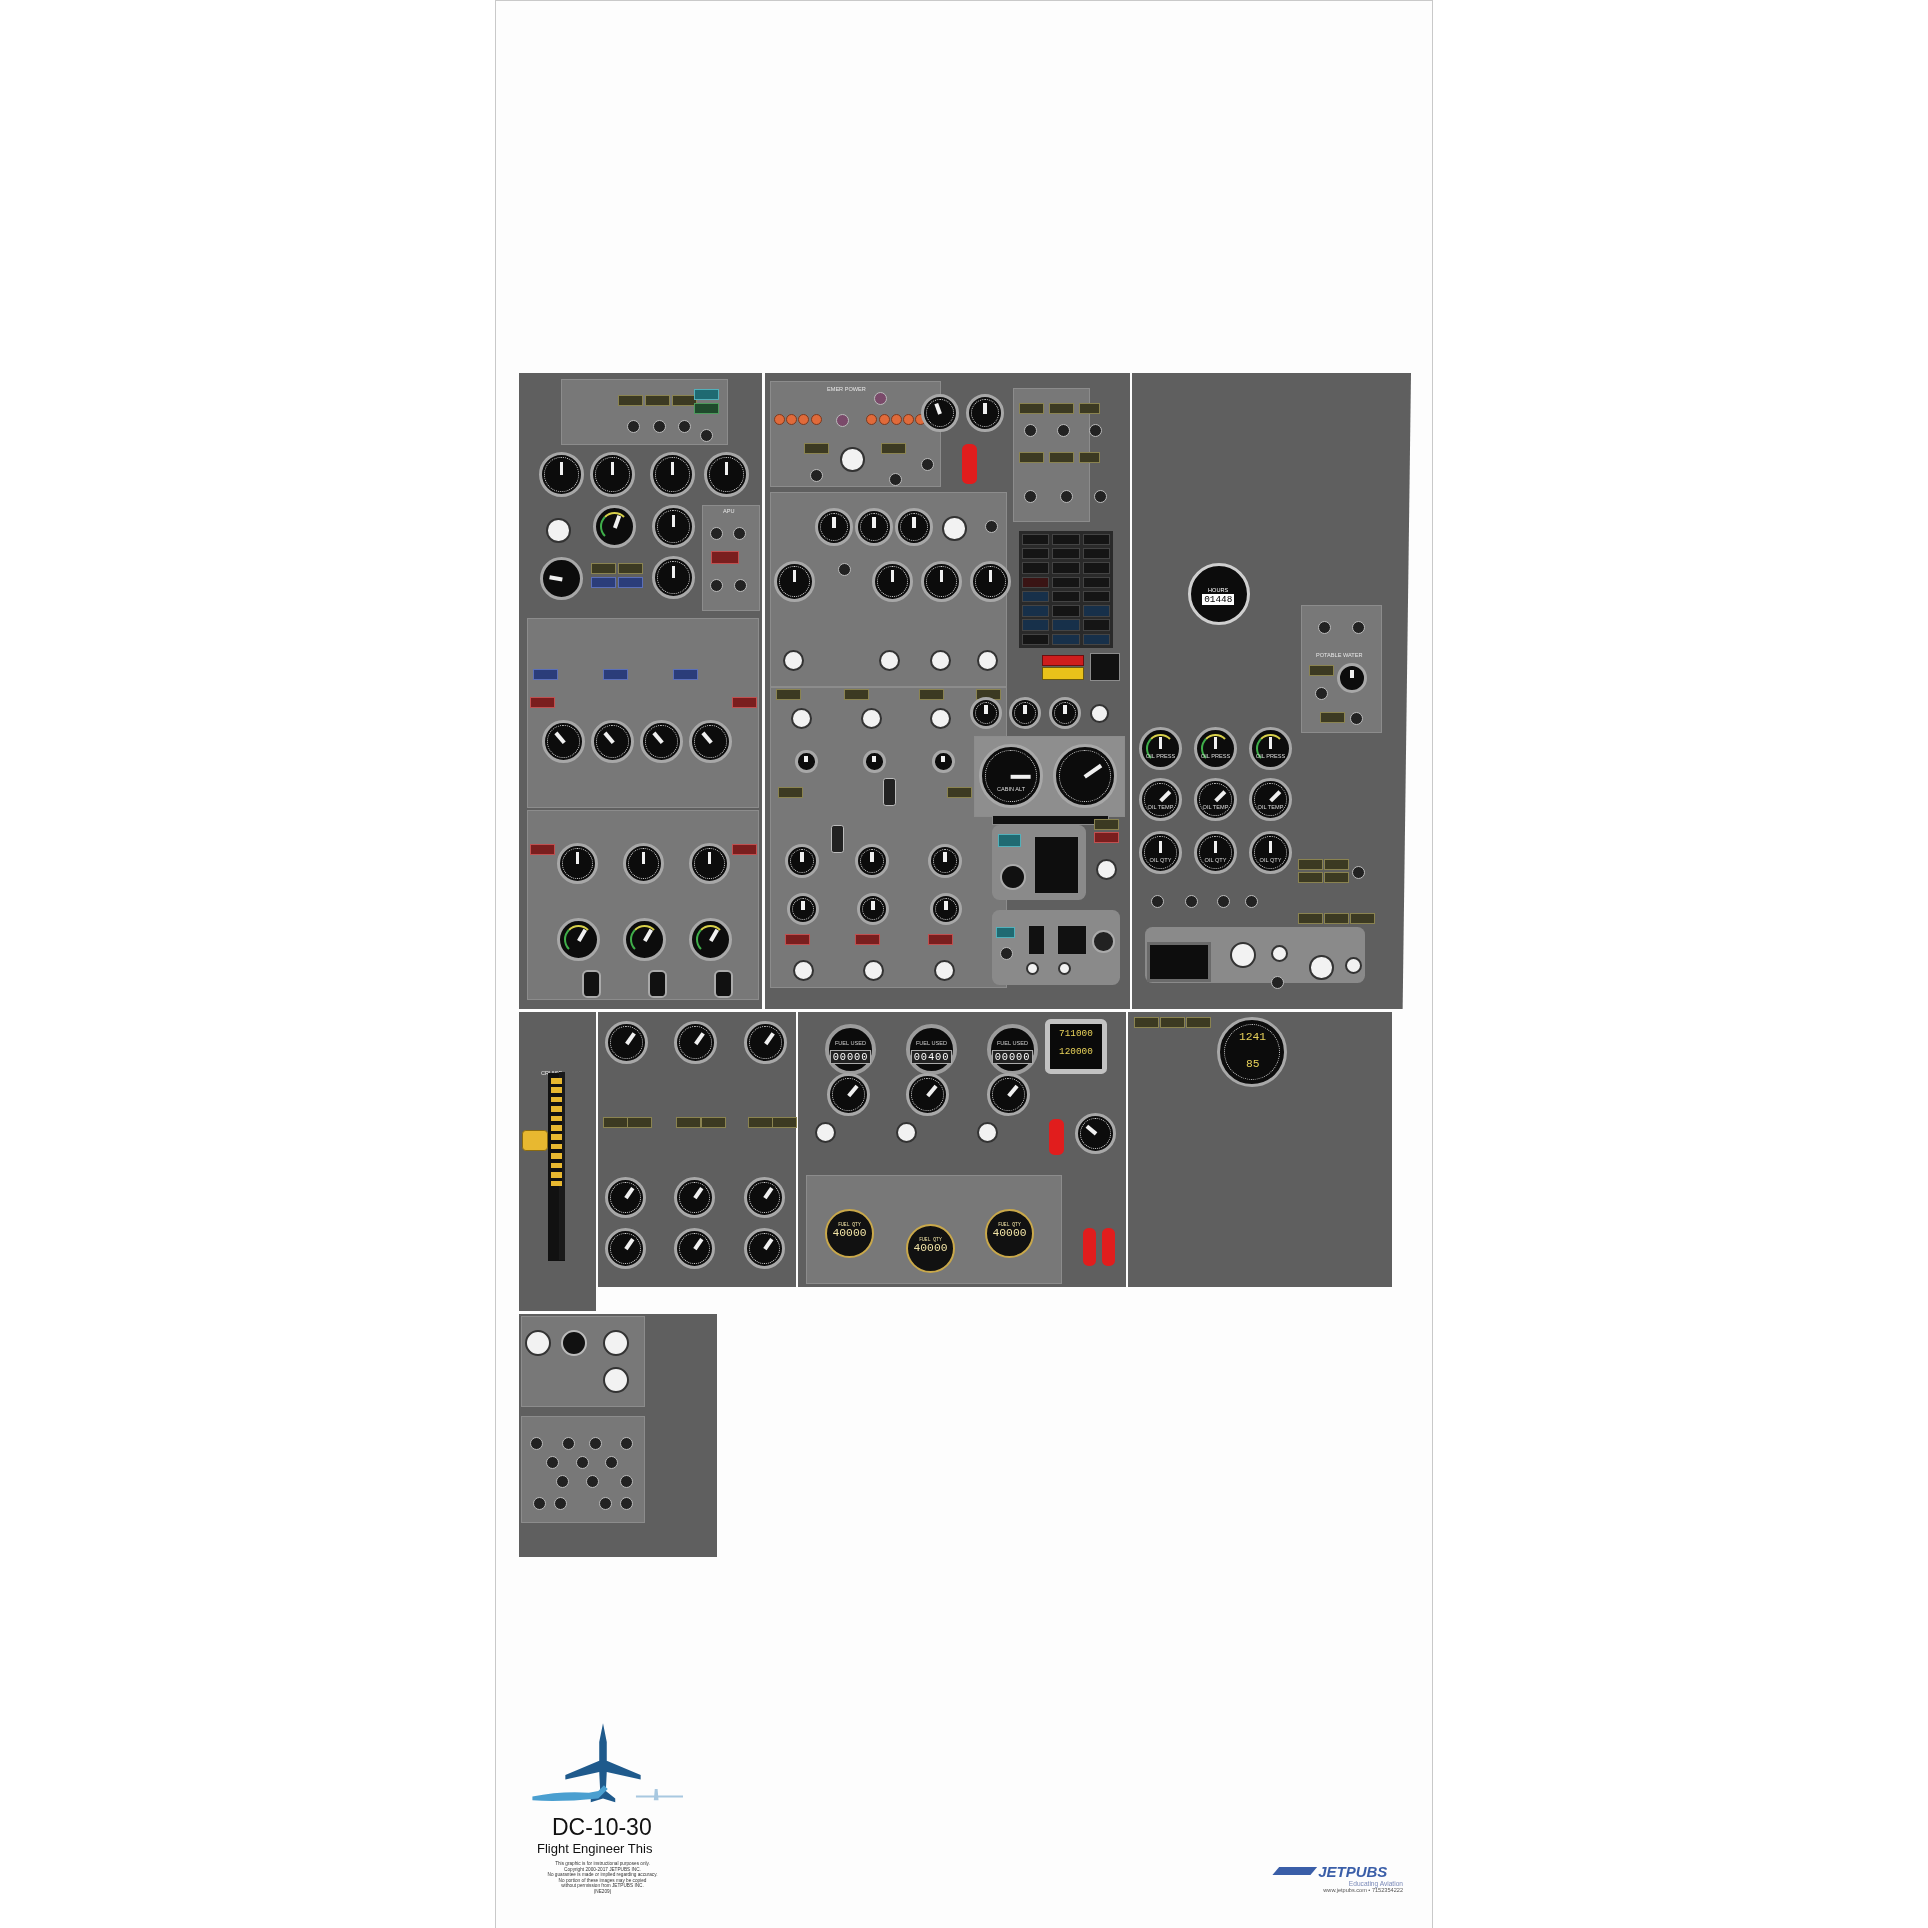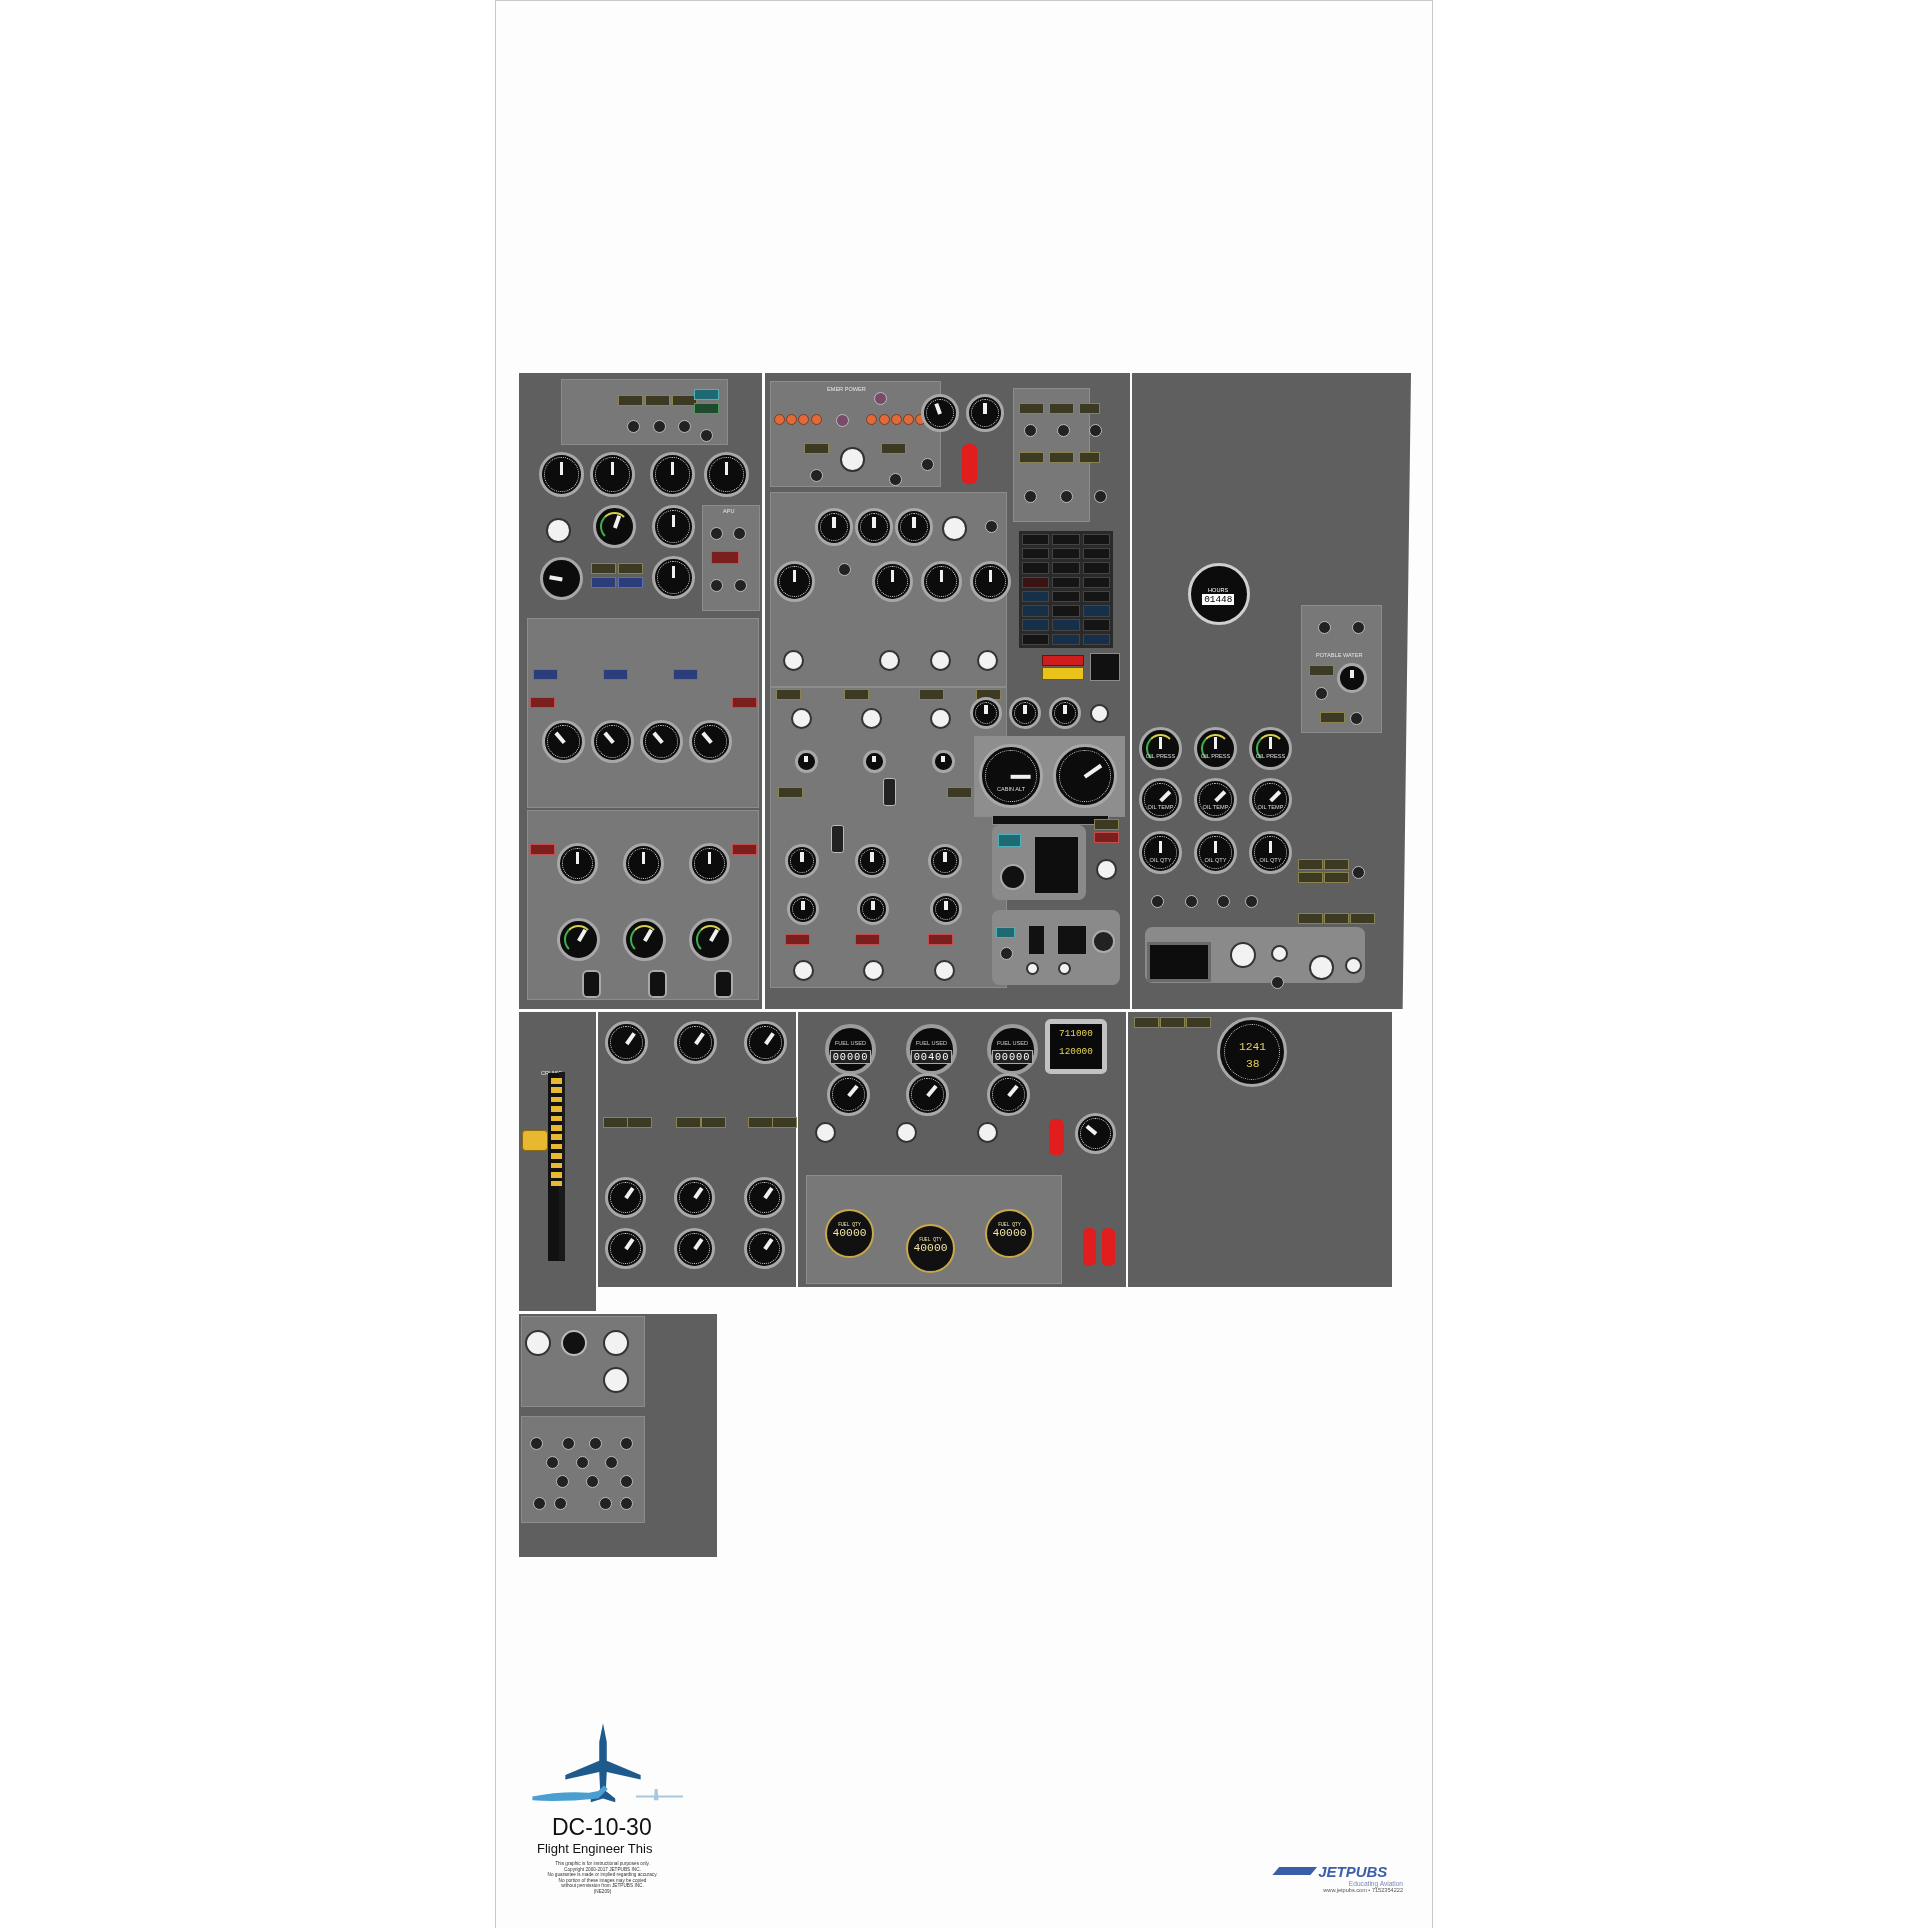--- a/index.html
+++ b/index.html
@@ -560,22 +560,22 @@
 </div>
 <div class="guard" style="left:1083px;top:1228px;width:13px;height:38px;"></div>
 <div class="guard" style="left:1102px;top:1228px;width:13px;height:38px;"></div>
 
 <div class="panel" style="left:1128px;top:1012px;width:264px;height:275px;"></div>
 <div class="annun" style="left:1134px;top:1017px;"></div>
 <div class="annun" style="left:1160px;top:1017px;"></div>
 <div class="annun" style="left:1186px;top:1017px;"></div>
 <div class="gauge" style="left:1217px;top:1017px;width:70px;height:70px;">
   <div class="ticks"></div>
-  <div style="position:absolute;left:19px;top:21px;color:#e8d25a;font-family:'Liberation Mono',monospace;font-size:11.3px;">1241</div>
-  <div style="position:absolute;left:26px;top:38px;color:#e8d25a;font-family:'Liberation Mono',monospace;font-size:11.3px;">38</div>
+  <div style="position:absolute;left:19px;top:11px;color:#e8d25a;font-family:'Liberation Mono',monospace;font-size:11.3px;">1241</div>
+  <div style="position:absolute;left:26px;top:38px;color:#e8d25a;font-family:'Liberation Mono',monospace;font-size:11.3px;">85</div>
 </div>
 
 <svg style="position:absolute;left:523px;top:1723px;" width="160" height="85" viewBox="0 0 170 90">
   <path d="M85 0 L89 20 L89 40 L125 55 L125 60 L89 52 L88 72 L98 80 L98 84 L85 80 L72 84 L72 80 L82 72 L81 52 L45 60 L45 55 L81 40 L81 20 Z" fill="#1f5a8c"></path>
   <path d="M10 78 Q40 72 70 74 L80 72 L86 66 L90 70 L80 80 Q40 84 10 82 Z" fill="#4a9fd0"></path>
   <path d="M120 77 L170 77 L170 79 L120 79 Z M140 70 L143 70 L144 82 L139 82 Z" fill="#a8c8e0"></path>
 </svg>
 <div class="dark-title" style="left:552px;top:1814px;font-size:23px;">DC-10-30</div>
 <div class="dark-title" style="left:537px;top:1841px;font-size:13px;">Flight Engineer This</div>
 <div class="dark-title" style="left:527px;top:1861px;width:151px;text-align:center;font-size:4.7px;line-height:5.6px;color:#333;">

